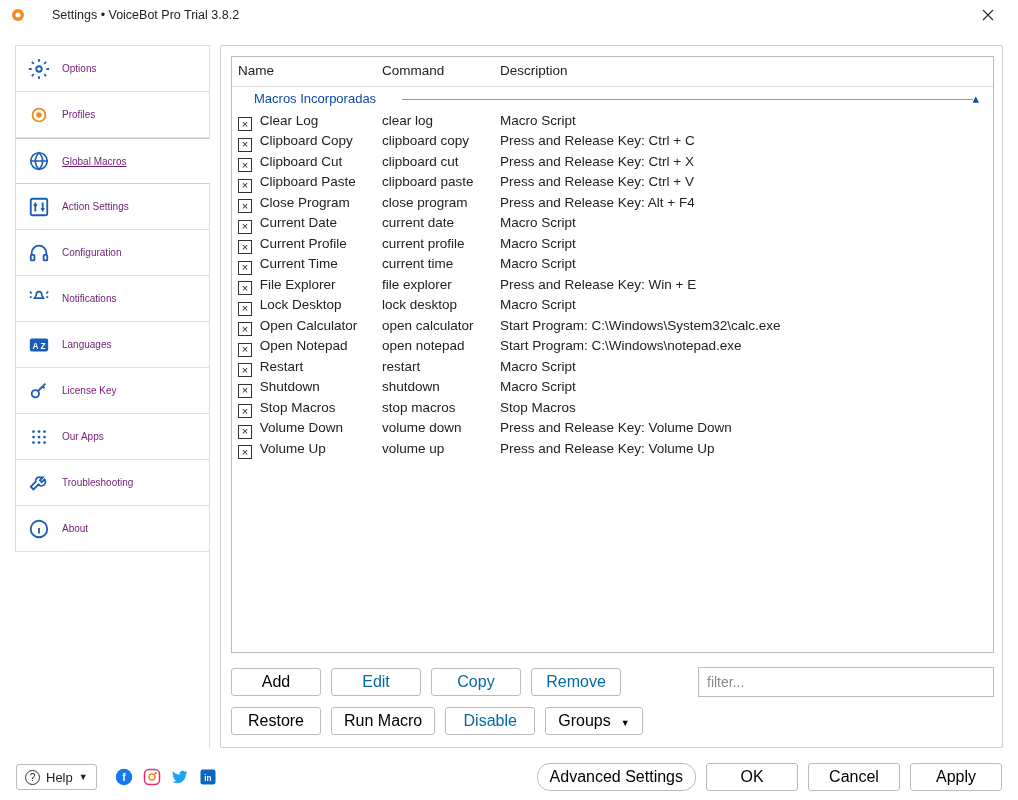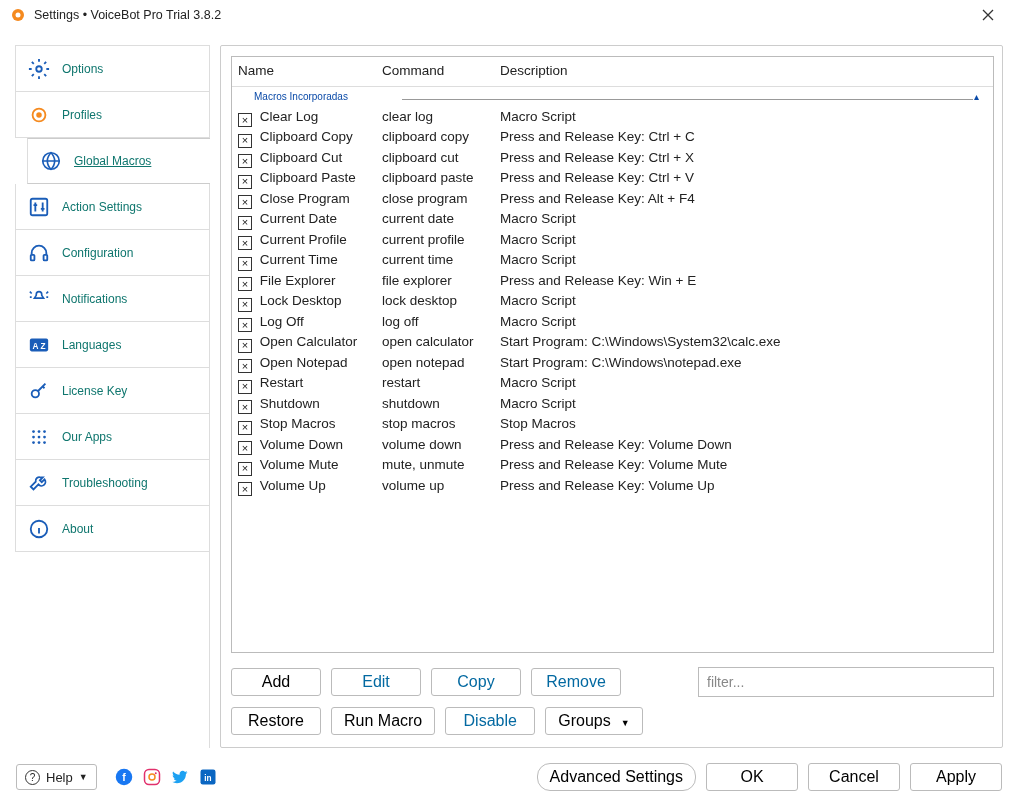--- a/index.html
+++ b/index.html
@@ -1,42 +1,42 @@
 <!DOCTYPE html>
 <html><head>
 <meta charset="utf-8">
 <style>
 * { box-sizing: border-box; margin: 0; padding: 0; font-family: "Segoe UI", Arial, sans-serif; }
 body { width: 1018px; height: 800px; background: #fff; overflow: hidden; font-size: 13px; color: #222; }
 
-.titlebar { height: 30px; display: flex; align-items: center; padding: 0 10px; }
+.titlebar { height: 30px; display: flex; align-items: center; padding: 0 10px; gap: 18px; }
 .titlebar .app-icon { width: 16px; height: 16px; margin-right: 8px; display: inline-flex; align-items: center; justify-content: center; }
 .titlebar .title { font-size: 12.5px; color: #222; }
 .titlebar .close { margin-left: auto; font-size: 16px; width: 40px; height: 30px; display: flex; align-items: center; justify-content: center; cursor: pointer; }
 
 .content { display: flex; padding: 15px 15px 0 15px; height: 718px; gap: 10px; }
 
 .sidebar { width: 195px; display: flex; flex-direction: column; border-top: 1px solid #ddd; }
 .sidebar-item { display: flex; align-items: center; height: 46px; padding: 0 12px; border-bottom: 1px solid #ddd; cursor: pointer; gap: 12px; background: #fff; }
-.sidebar-item.active { border: 1px solid #ccc; border-right: none; border-left: 1px solid #ddd; margin-left: 12px; }
+.sidebar-item.active { border: 1px solid #ccc; border-right: none; border-left: 1px solid #ddd; }
 .sidebar-item:not(.active) { border-left: 1px solid #ddd; border-right: 1px solid #ddd; }
 .sidebar-item .icon { width: 22px; height: 22px; display: inline-flex; align-items: flex-start; justify-content: center; }
-.sidebar-item .label { font-size: 12px; color: #0f766e; }
+.sidebar-item .label { font-size: 10px; color: #701a75; }
 .sidebar-item.active .label { text-decoration: underline; }
 .sidebar-remainder { flex: 1; border-right: 1px solid #ddd; }
 
 .main { flex: 1; border: 1px solid #ccc; border-radius: 2px; display: flex; flex-direction: column; padding: 10px 8px 12px 10px; }
 
 .table-wrap { flex: 1; border: 1px solid #bbb; position: relative; overflow: hidden; }
 .table-scroll { height: 100%; overflow-y: scroll; }
 .table { width: 100%; border-collapse: collapse; }
 .table thead th { text-align: left; font-weight: 400; font-size: 13.5px; padding: 6px 8px 8px 6px; border-bottom: 1px solid #ddd; position: sticky; top: 0; background: #fff; }
 .table thead th:nth-child(1) { width: 144px; }
 .table thead th:nth-child(2) { width: 118px; }
-.group-row td { padding: 4px 8px 4px 22px; color: #0a4aa8; font-size: 10px; }
+.group-row td { padding: 4px 8px 4px 22px; color: #0a4aa8; font-size: 13px; }
 .group-row .caret { float: right; color: #0a4aa8; margin-right: 6px; }
 .data-row td { padding: 2.5px 6px; font-size: 13.5px; vertical-align: middle; }
 .data-row .cb { display: inline-flex; width: 14px; height: 14px; border: 1.5px solid #333; align-items: center; justify-content: center; font-size: 11px; line-height: 1; margin-right: 4px; position: relative; top: 3px; }
 
 .buttons-row { display: flex; gap: 10px; margin-top: 14px; align-items: center; }
 .btn { height: 28px; min-width: 90px; border: 1px solid #bbb; background: #fff; border-radius: 3px; font-size: 16px; cursor: pointer; padding: 0 12px; }
 .btn:disabled { color: #0369a1; }
 .btn.dropdown::after { content: "▼"; font-size: 9px; margin-left: 10px; }
 .filter-input { margin-left: auto; height: 30px; width: 296px; border: 1px solid #bbb; padding: 0 8px; font-size: 14px; }
 .filter-input::placeholder { color: #888; }
@@ -242,25 +242,20 @@
                 <td><span class="cb">×</span> <span>File Explorer</span></td>
                 <td><span>file explorer</span></td>
                 <td><span>Press and Release Key: Win + E</span></td>
               </tr>
               <tr class="data-row">
                 <td><span class="cb">×</span> <span>Lock Desktop</span></td>
                 <td><span>lock desktop</span></td>
                 <td><span>Macro Script</span></td>
               </tr>
               <tr class="data-row">
-                <td><span class="cb">×</span> <span>Log Off</span></td>
-                <td><span>log off</span></td>
-                <td><span>Macro Script</span></td>
-              </tr>
-              <tr class="data-row">
                 <td><span class="cb">×</span> <span>Open Calculator</span></td>
                 <td><span>open calculator</span></td>
                 <td><span>Start Program: C:\Windows\System32\calc.exe</span></td>
               </tr>
               <tr class="data-row">
                 <td><span class="cb">×</span> <span>Open Notepad</span></td>
                 <td><span>open notepad</span></td>
                 <td><span>Start Program: C:\Windows\notepad.exe</span></td>
               </tr>
               <tr class="data-row">
@@ -275,25 +270,20 @@
               </tr>
               <tr class="data-row">
                 <td><span class="cb">×</span> <span>Stop Macros</span></td>
                 <td><span>stop macros</span></td>
                 <td><span>Stop Macros</span></td>
               </tr>
               <tr class="data-row">
                 <td><span class="cb">×</span> <span>Volume Down</span></td>
                 <td><span>volume down</span></td>
                 <td><span>Press and Release Key: Volume Down</span></td>
-              </tr>
-              <tr class="data-row">
-                <td><span class="cb">×</span> <span>Volume Mute</span></td>
-                <td><span>mute, unmute</span></td>
-                <td><span>Press and Release Key: Volume Mute</span></td>
               </tr>
               <tr class="data-row">
                 <td><span class="cb">×</span> <span>Volume Up</span></td>
                 <td><span>volume up</span></td>
                 <td><span>Press and Release Key: Volume Up</span></td>
               </tr>
             </tbody>
         </table>
       </div>
     </div>

